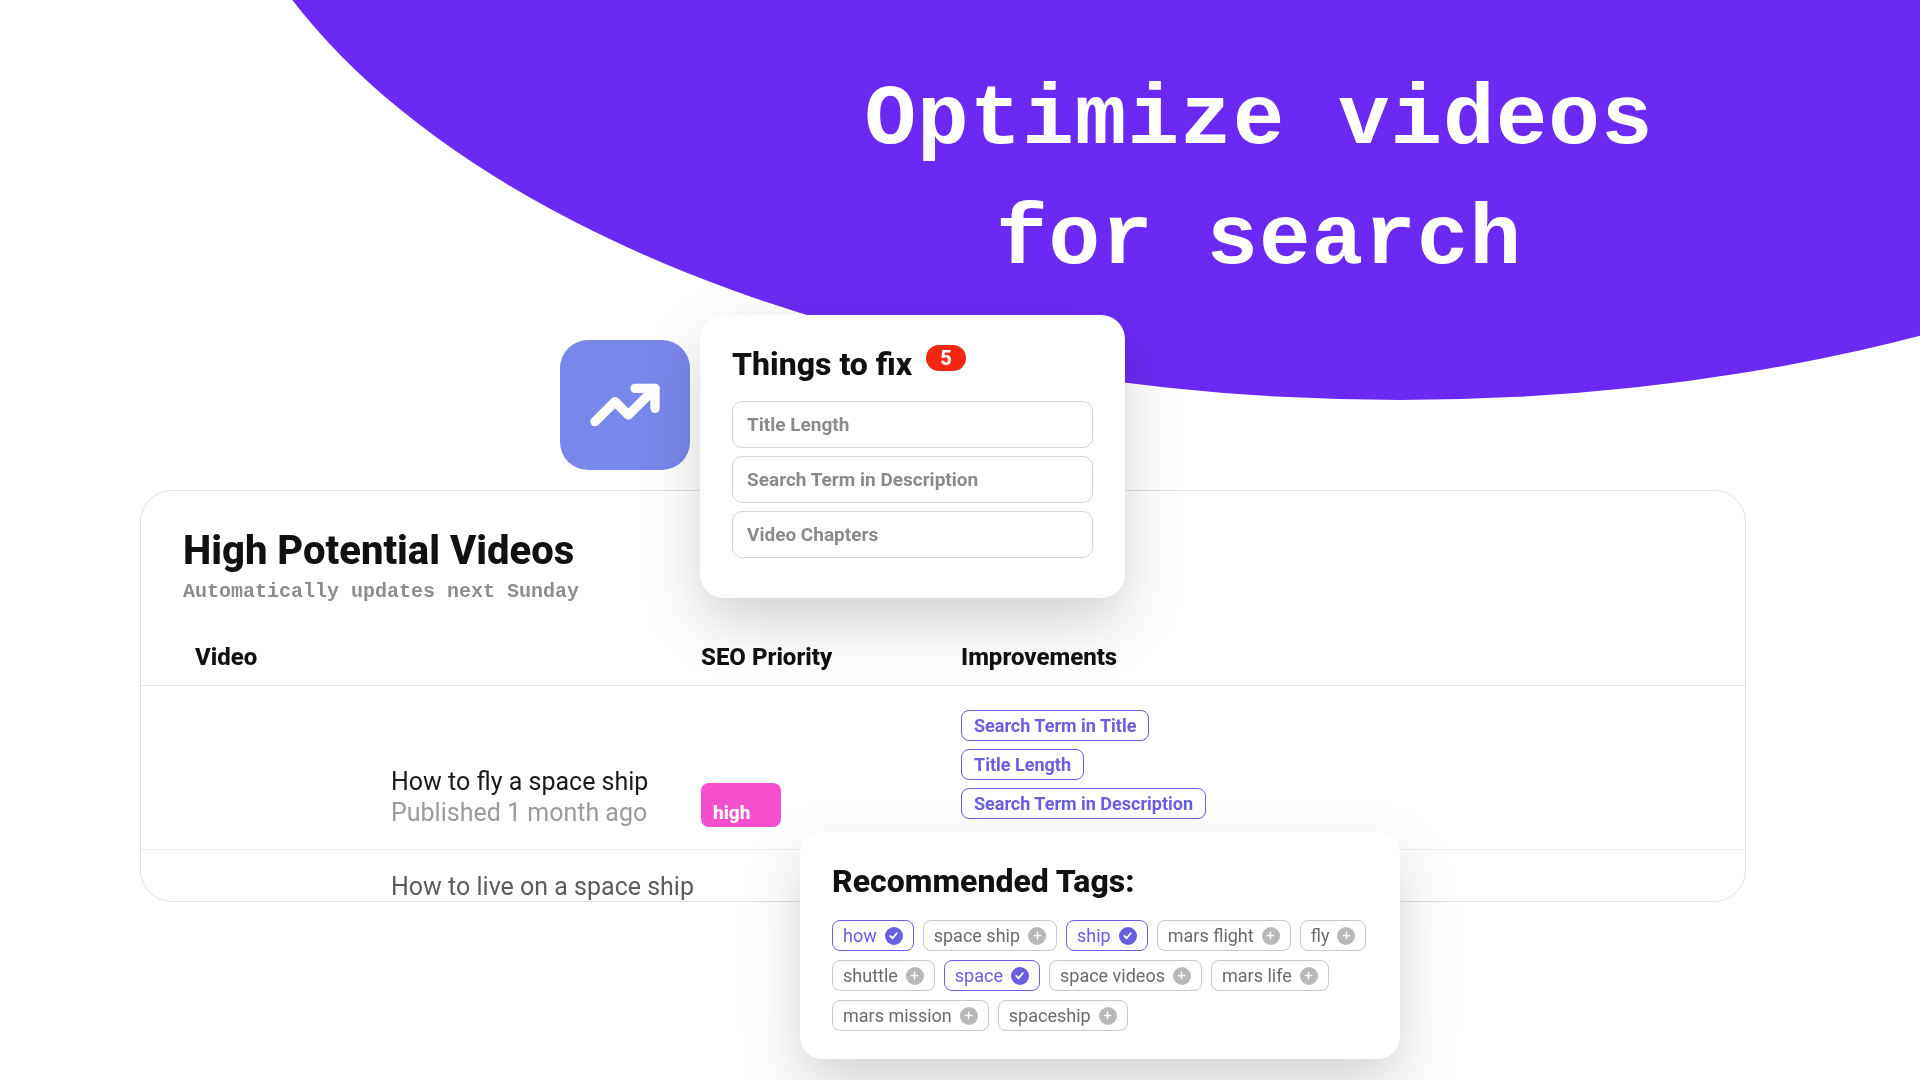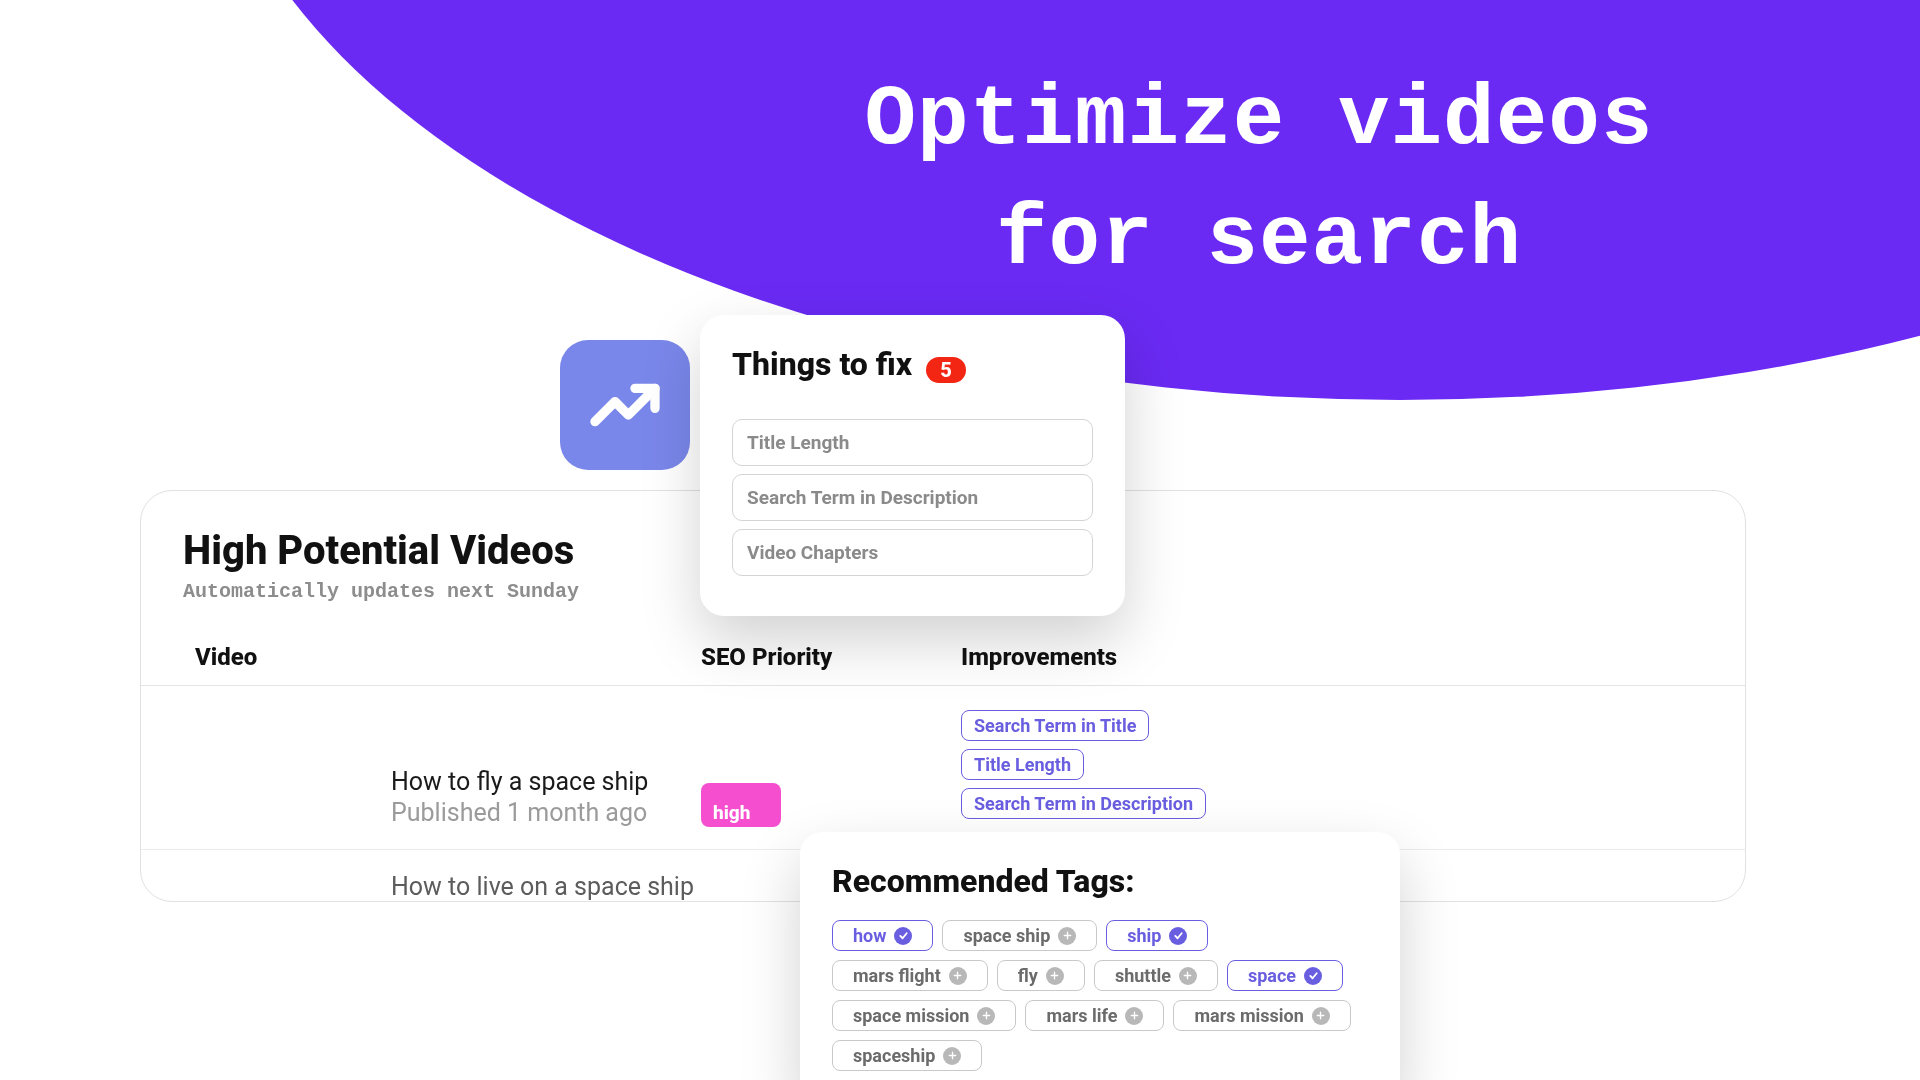--- a/index.html
+++ b/index.html
@@ -56,23 +56,23 @@
   left: 700px;
   width: 425px;
   background: #fff;
   border-radius: 24px;
   box-shadow: 0 25px 60px rgba(0,0,0,0.18);
   padding: 30px 32px 32px;
   z-index: 20;
 }
 .fix-card-header {
   display: flex;
-  align-items: flex-end;
+  align-items: flex-start;
   gap: 14px;
-  margin-bottom: 36px;
+  margin-bottom: 18px;
 }
 .fix-card-title {
   font-size: 32px;
   font-weight: 800;
   color: #111;
 }
 .fix-count {
   background: #f22613;
   color: #fff;
   font-weight: 800;
@@ -181,22 +181,22 @@
   color: #111;
   margin-bottom: 20px;
 }
 .tags-list { display: flex; flex-wrap: wrap; gap: 9px; }
 .tag {
   display: inline-flex;
   align-items: center;
   gap: 8px;
   border: 1.5px solid #c9c9c9;
   border-radius: 8px;
-  padding: 4px 20px;
-  font-weight: 700;
+  padding: 4px 10px;
+  font-weight: 400;
   font-size: 18px;
   color: #6b6b6b;
   cursor: pointer;
 }
 .tag.selected {
   border-color: #6a5ee0;
   color: #6a5ee0;
 }
 .tag-icon {
   width: 18px;
@@ -322,21 +322,21 @@
       </span>
       <span class="tag selected">
         <span>space</span>
         <span class="tag-icon check">
           <svg viewBox="0 0 24 24" fill="none" stroke="#fff" stroke-width="4" stroke-linecap="round" stroke-linejoin="round">
             <polyline points="5 13 10 18 19 7"></polyline>
           </svg>
         </span>
       </span>
       <span class="tag">
-        <span>space mission</span>
+        <span>space videos</span>
         <span class="tag-icon add">
           <svg viewBox="0 0 24 24" fill="#fff">
             <path d="M12 5v14M5 12h14" stroke="#fff" stroke-width="3" stroke-linecap="round"></path>
           </svg>
         </span>
       </span>
       <span class="tag">
         <span>mars life</span>
         <span class="tag-icon add">
           <svg viewBox="0 0 24 24" fill="#fff">

